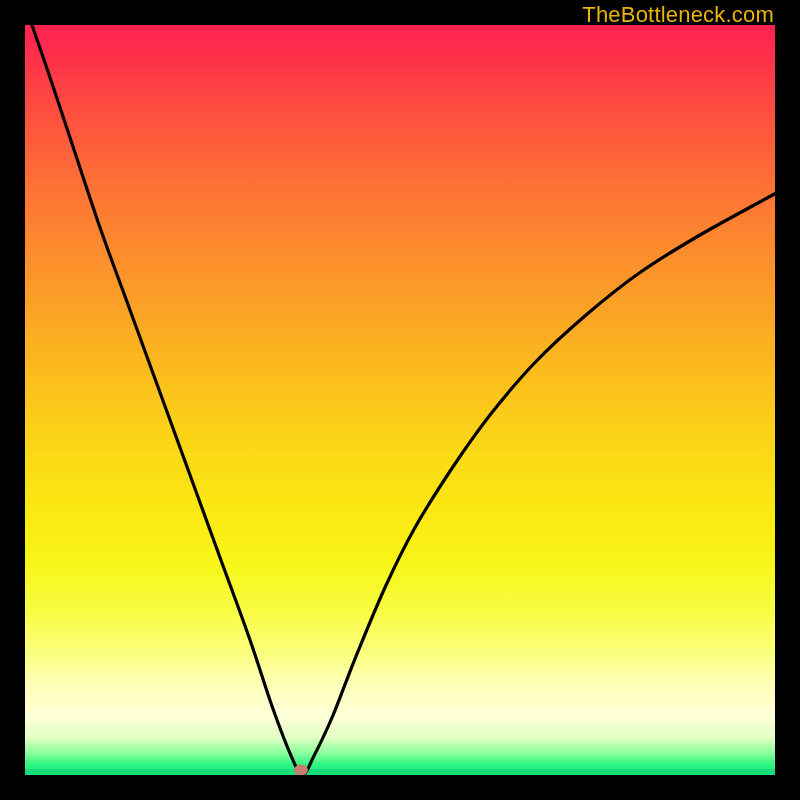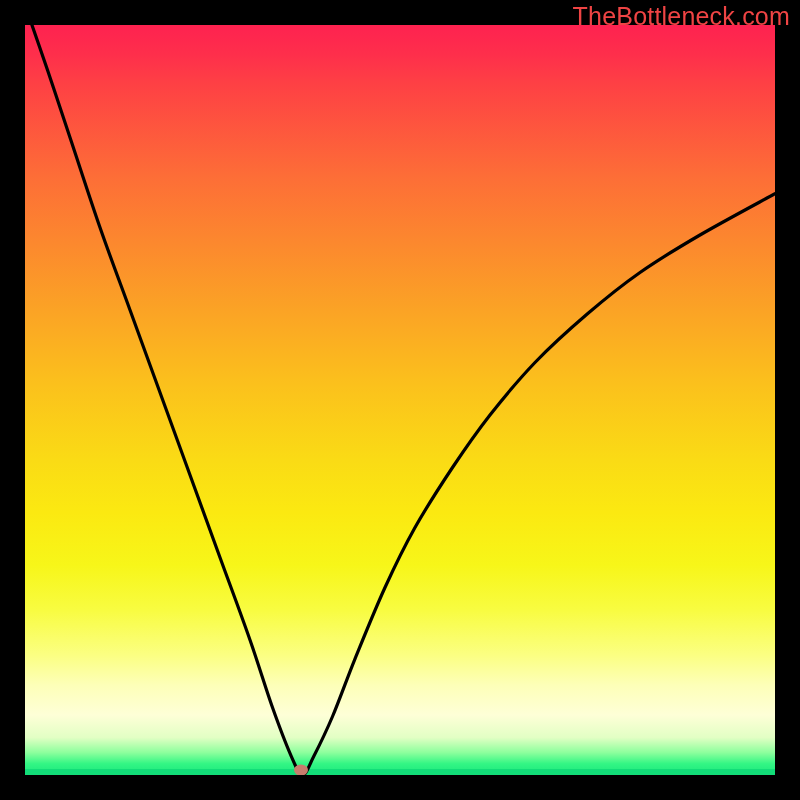--- a/index.html
+++ b/index.html
@@ -45,23 +45,23 @@
     position: absolute;
     width: 14px;
     height: 11px;
     background: #c77c6d;
     border-radius: 50% / 50%;
     transform: translate(-50%, -50%);
   }
   .watermark {
     position: absolute;
     top: 2px;
-    right: 10px;
-    color: #ef4444;
-    font-size: 25px;
+    right: 26px;
+    color: #eab308;
+    font-size: 22px;
     font-weight: 500;
     letter-spacing: 0.2px;
   }
 </style>
 </head>
 <body>
 
 <div class="frame">
 
   <div class="plot-area">

